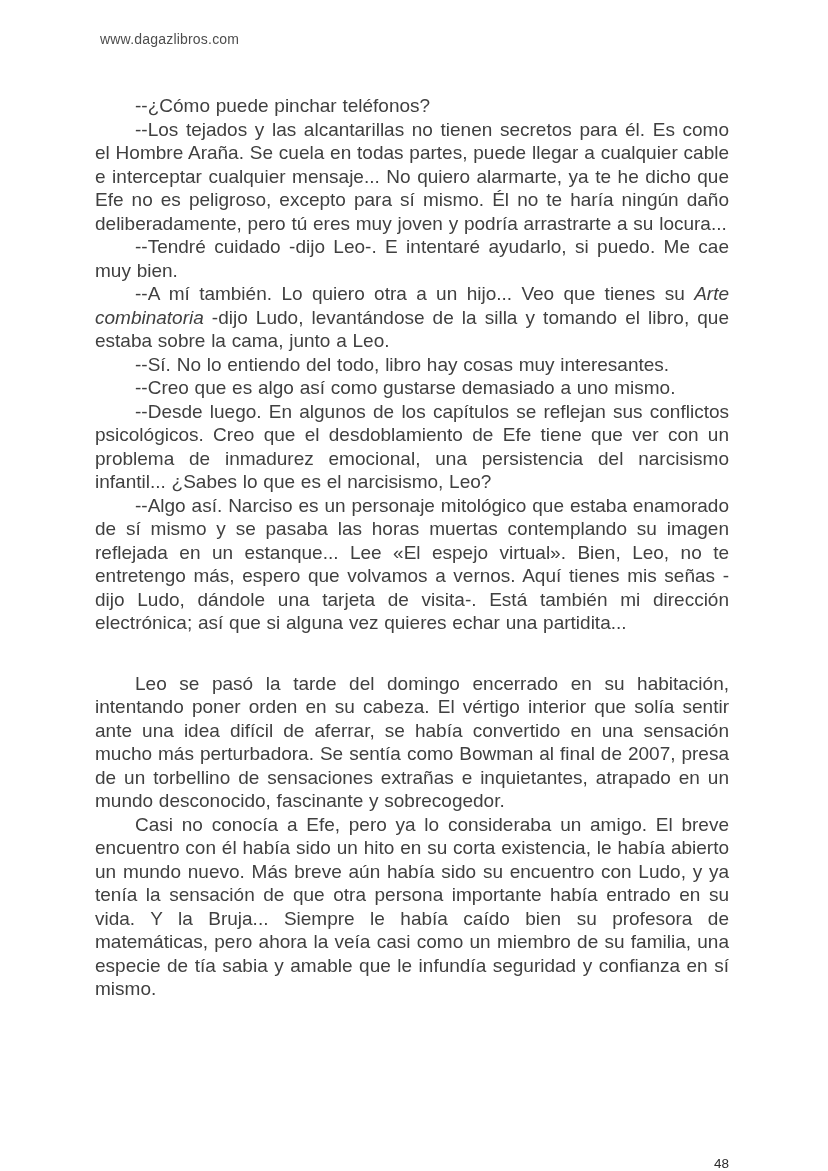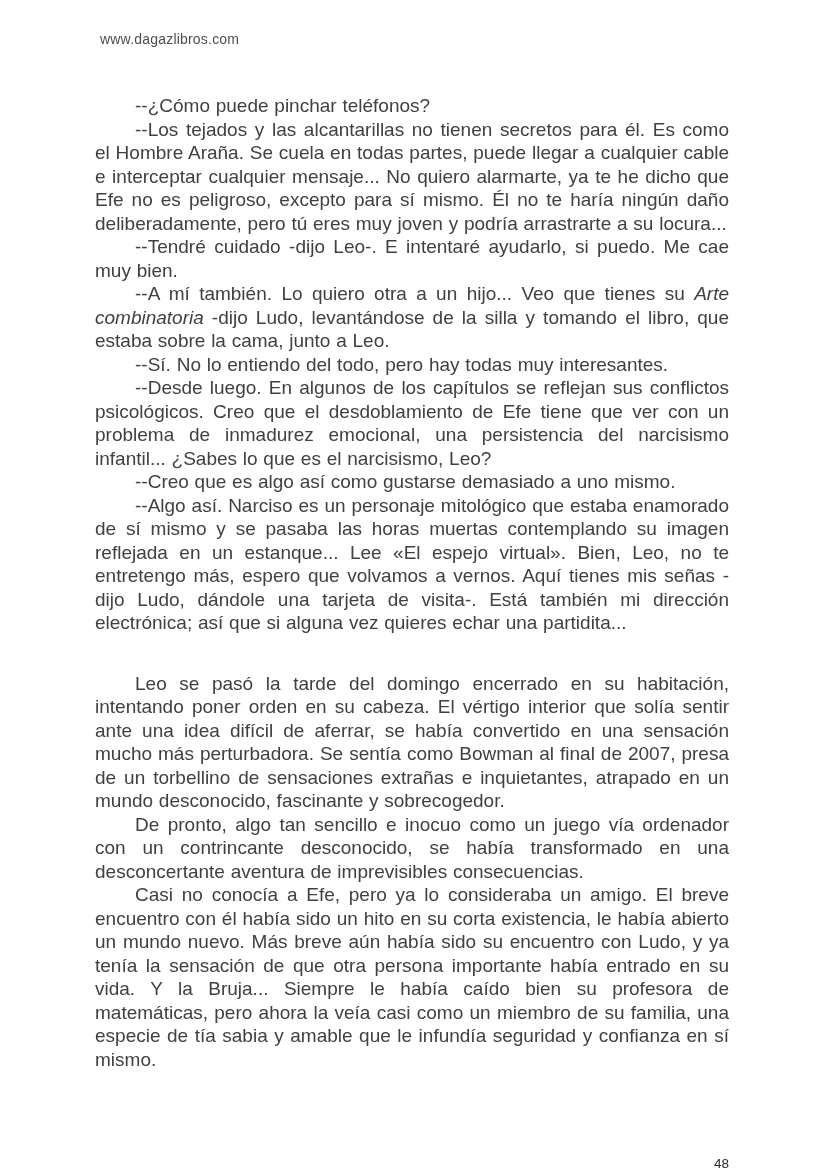--- a/index.html
+++ b/index.html
@@ -64,26 +64,25 @@
 
   <div class="page-header">
     <span>www.dagazlibros.com</span>
   </div>
 
   <div class="text-block">
       <p class="para"><span>--¿Cómo puede pinchar teléfonos?</span></p>
       <p class="para"><span>--Los tejados y las alcantarillas no tienen secretos para él. Es como el Hombre Araña. Se cuela en todas partes, puede llegar a cualquier cable e interceptar cualquier mensaje... No quiero alarmarte, ya te he dicho que Efe no es peligroso, excepto para sí mismo. Él no te haría ningún daño deliberadamente, pero tú eres muy joven y podría arrastrarte a su locura...</span></p>
       <p class="para"><span>--Tendré cuidado -dijo Leo-. E intentaré ayudarlo, si puedo. Me cae muy bien.</span></p>
       <p class="para"><span>--A mí también. Lo quiero otra a un hijo... Veo que tienes su </span><em>Arte combinatoria</em><span> -dijo Ludo, levantándose de la silla y tomando el libro, que estaba sobre la cama, junto a Leo.</span></p>
-      <p class="para"><span>--Sí. No lo entiendo del todo, pero hay todas muy interesantes.</span></p>
+      <p class="para"><span>--Sí. No lo entiendo del todo, libro hay cosas muy interesantes.</span></p>
+      <p class="para"><span>--Creo que es algo así como gustarse demasiado a uno mismo.</span></p>
       <p class="para"><span>--Desde luego. En algunos de los capítulos se reflejan sus conflictos psicológicos. Creo que el desdoblamiento de Efe tiene que ver con un problema de inmadurez emocional, una persistencia del narcisismo infantil... ¿Sabes lo que es el narcisismo, Leo?</span></p>
-      <p class="para"><span>--Creo que es algo así como gustarse demasiado a uno mismo.</span></p>
       <p class="para"><span>--Algo así. Narciso es un personaje mitológico que estaba enamorado de sí mismo y se pasaba las horas muertas contemplando su imagen reflejada en un estanque... Lee «El espejo virtual». Bien, Leo, no te entretengo más, espero que volvamos a vernos. Aquí tienes mis señas -dijo Ludo, dándole una tarjeta de visita-. Está también mi dirección electrónica; así que si alguna vez quieres echar una partidita...</span></p>
       <p class="para section-break"><span>Leo se pasó la tarde del domingo encerrado en su habitación, intentando poner orden en su cabeza. El vértigo interior que solía sentir ante una idea difícil de aferrar, se había convertido en una sensación mucho más perturbadora. Se sentía como Bowman al final de 2007, presa de un torbellino de sensaciones extrañas e inquietantes, atrapado en un mundo desconocido, fascinante y sobrecogedor.</span></p>
-      <p class="para"><span>De pronto, algo tan sencillo e inocuo como un juego vía ordenador con un contrincante desconocido, se había transformado en una desconcertante aventura de imprevisibles consecuencias.</span></p>
       <p class="para"><span>Casi no conocía a Efe, pero ya lo consideraba un amigo. El breve encuentro con él había sido un hito en su corta existencia, le había abierto un mundo nuevo. Más breve aún había sido su encuentro con Ludo, y ya tenía la sensación de que otra persona importante había entrado en su vida. Y la Bruja... Siempre le había caído bien su profesora de matemáticas, pero ahora la veía casi como un miembro de su familia, una especie de tía sabia y amable que le infundía seguridad y confianza en sí mismo.</span></p>
     </div>
 
   <div class="page-footer">
     <span>48</span>
   </div>
 
 </div>
 
 </body></html>

